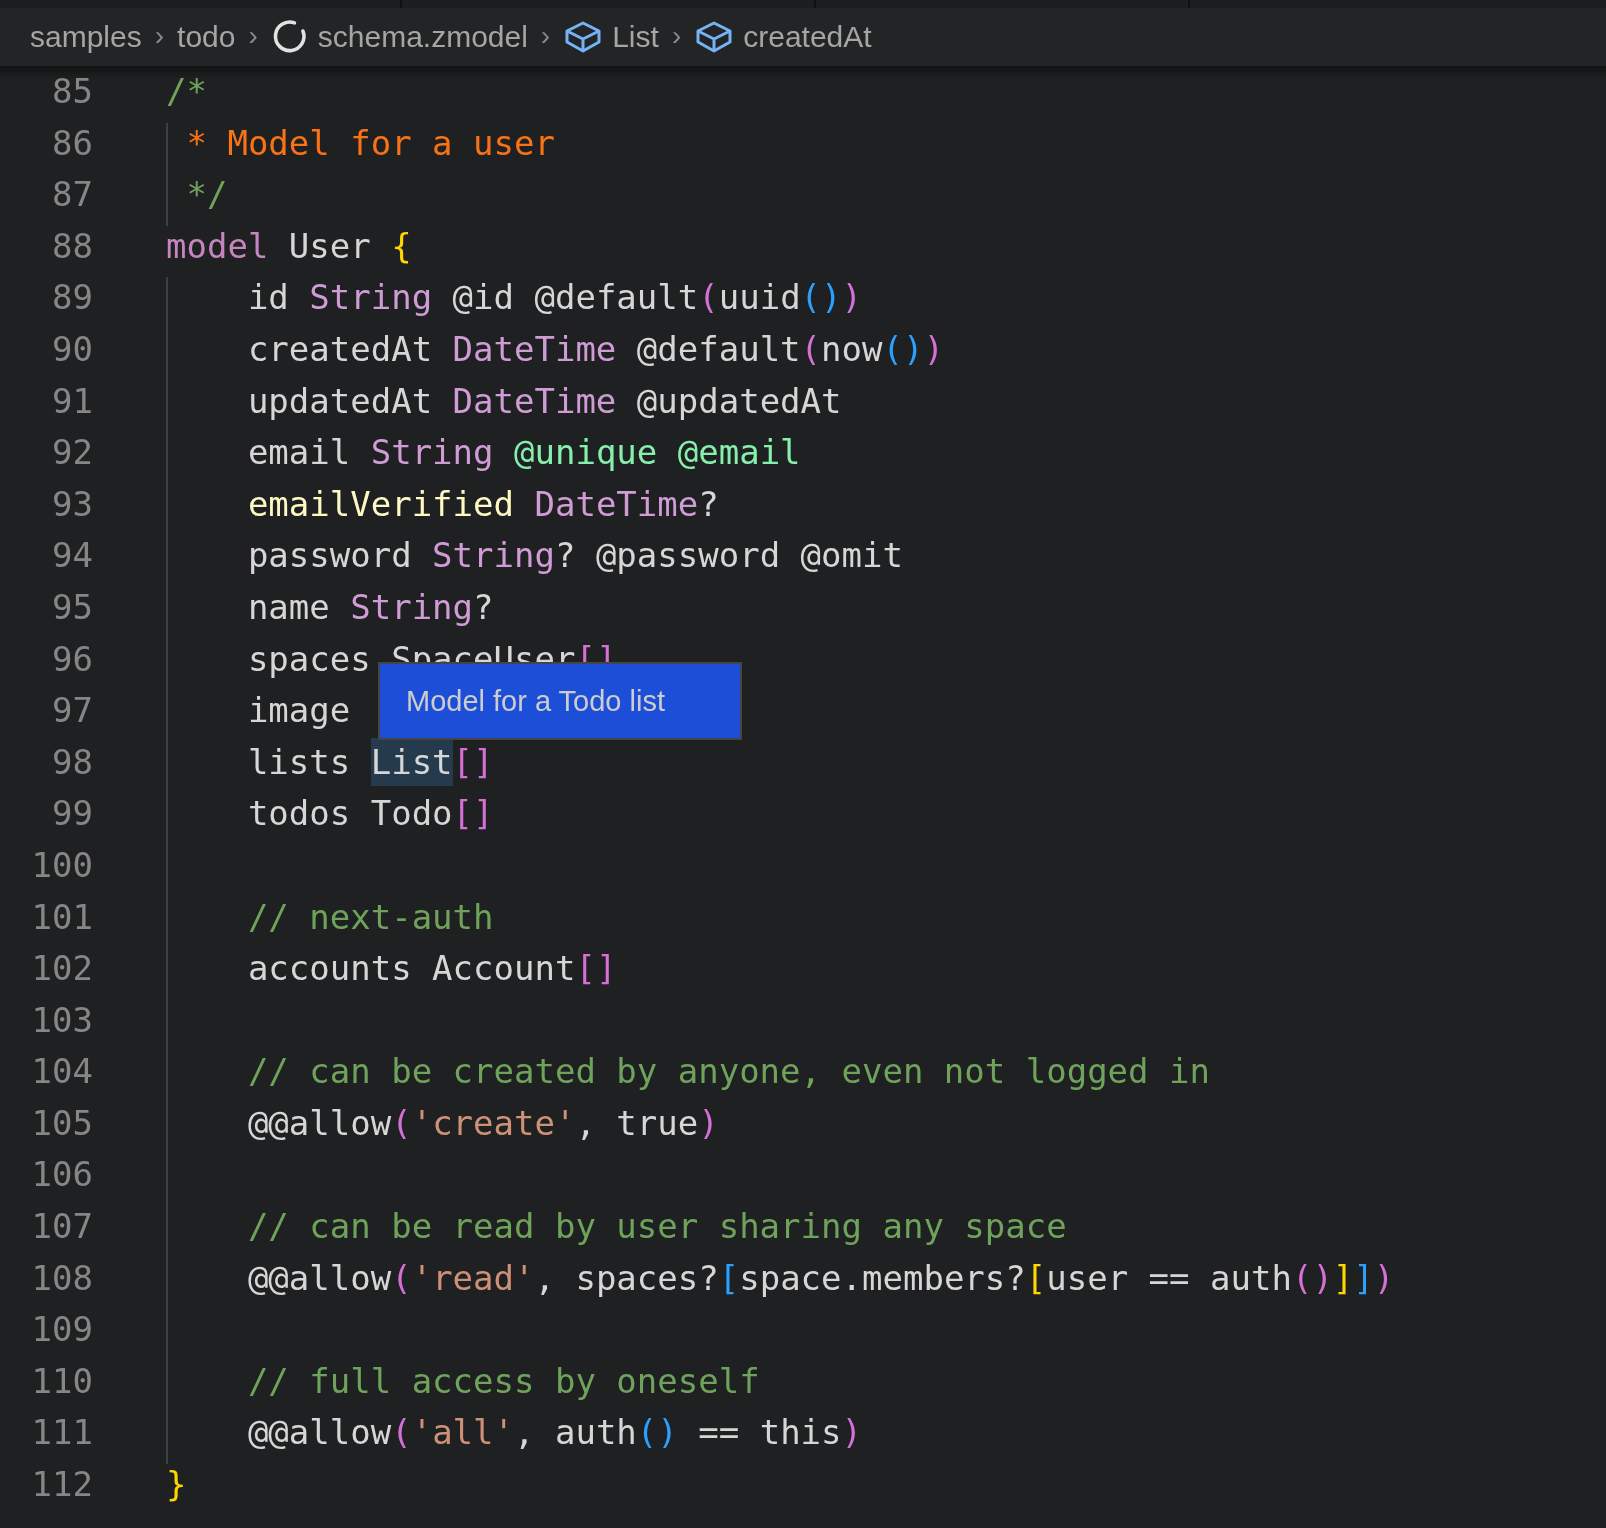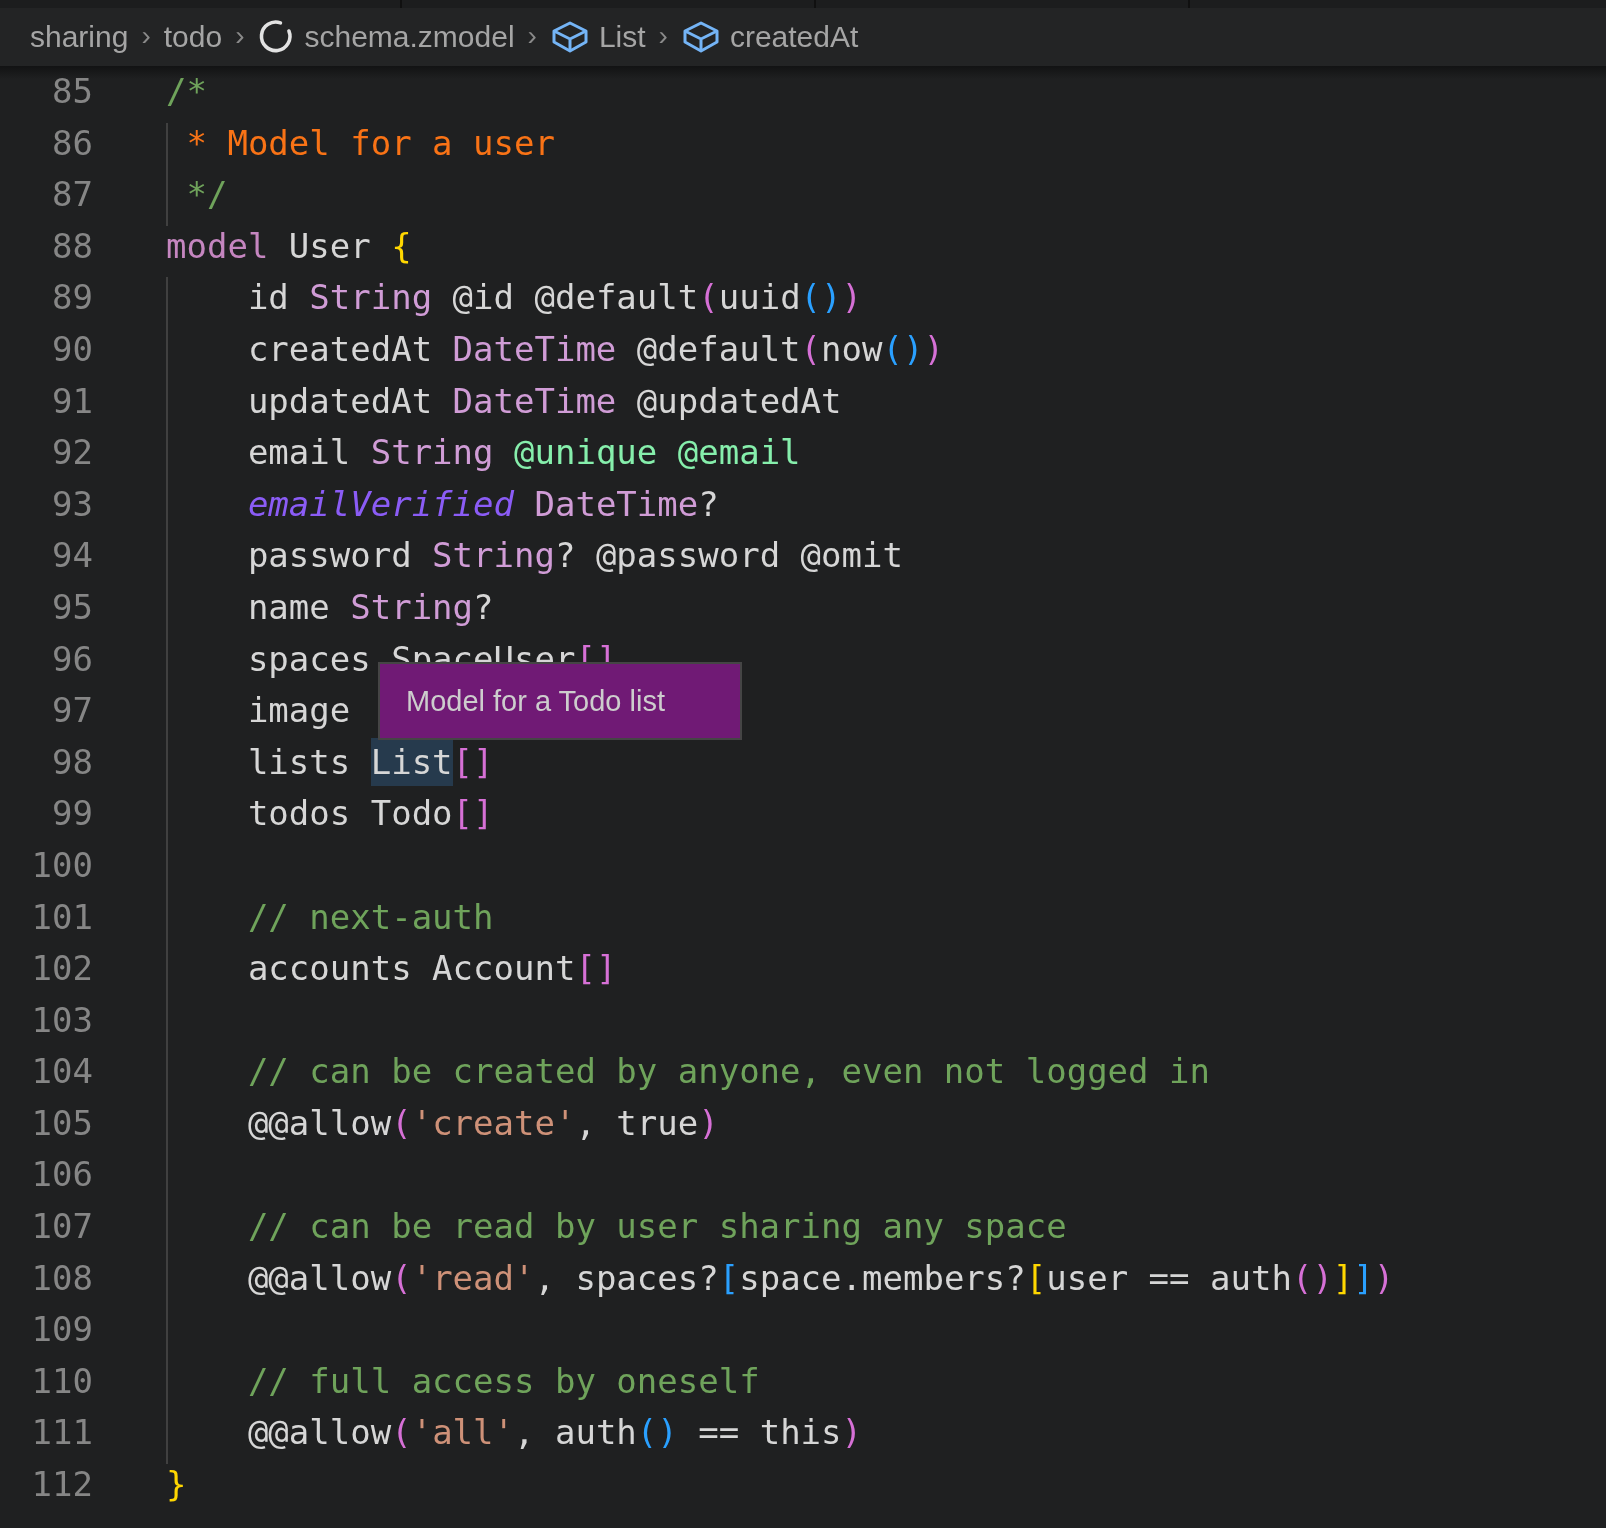--- a/index.html
+++ b/index.html
@@ -26,38 +26,38 @@
   .ln { width:93px; text-align:right; color:#868686; flex:none; }
   .lc { padding-left:73px; color:#d6d6d6; }
   .tok { white-space:pre; }
   .tok.hl { padding:4px 0; }
 
   .indent-guide { position:absolute; left:166px; width:2px; background:#404040; z-index:0; }
   .lc, .ln { position:relative; z-index:1; }
 
   
   .hover-tooltip { position:absolute; left:378px; top:662px; width:364px; height:78px;
-    background:#701a75; border:2px solid #454545; z-index:10;
+    background:#1d4ed8; border:2px solid #454545; z-index:10;
     display:flex; align-items:center; padding-left:26px;
     font-family:"Liberation Sans", sans-serif; font-size:29px; color:#cdcdcd; }
 
   svg { display:block; }
 </style>
 </head>
 <body>
 
 <div class="tab-strip" id="tabstrip">
     <div class="tab-divider" style="left: 400px;"></div>
     <div class="tab-divider" style="left: 814px;"></div>
     <div class="tab-divider" style="left: 1188px;"></div>
   </div>
 
 <div class="breadcrumb" id="breadcrumb">
     <span class="crumb">
-      <span>sharing</span>
+      <span>samples</span>
     </span>
     <span class="crumb-sep">›</span>
     <span class="crumb">
       <span>todo</span>
     </span>
     <span class="crumb-sep">›</span>
     <span class="crumb">
       <span class="bc-icon" style="color: rgb(226, 226, 226);">
   <svg width="38" height="38" viewBox="0 0 16 16" fill="none">
     <path d="M12.2 3.4 A6 6 0 1 0 14 8" stroke="currentColor" stroke-width="1.5" stroke-linecap="round" fill="none" transform="rotate(-25 8 8)"></path>
@@ -90,21 +90,21 @@
 
 <div class="editor" id="editor">
     <div class="line"><div class="ln">85</div><div class="lc"><span class="tok cm" style="color: rgb(111, 163, 91);">/*</span></div></div>
     <div class="line"><div class="ln">86</div><div class="lc"><span class="tok cm" style="color: #f97316;"> * Model for a user</span></div></div>
     <div class="line"><div class="ln">87</div><div class="lc"><span class="tok cm" style="color: rgb(111, 163, 91);"> */</span></div></div>
     <div class="line"><div class="ln">88</div><div class="lc"><span class="tok kw" style="color: rgb(197, 134, 192);">model</span><span class="tok fg" style="color: rgb(214, 214, 214);"> User </span><span class="tok b1" style="color: rgb(255, 215, 0);">{</span></div></div>
     <div class="line"><div class="ln">89</div><div class="lc"><span class="tok fg" style="color: rgb(214, 214, 214);">    id </span><span class="tok ty" style="color: rgb(208, 156, 214);">String</span><span class="tok fg" style="color: rgb(214, 214, 214);"> @id @default</span><span class="tok b2" style="color: rgb(214, 112, 214);">(</span><span class="tok fg" style="color: rgb(214, 214, 214);">uuid</span><span class="tok b3" style="color: rgb(42, 160, 255);">()</span><span class="tok b2" style="color: rgb(214, 112, 214);">)</span></div></div>
     <div class="line"><div class="ln">90</div><div class="lc"><span class="tok fg" style="color: rgb(214, 214, 214);">    createdAt </span><span class="tok ty" style="color: rgb(208, 156, 214);">DateTime</span><span class="tok fg" style="color: rgb(214, 214, 214);"> @default</span><span class="tok b2" style="color: rgb(214, 112, 214);">(</span><span class="tok fg" style="color: rgb(214, 214, 214);">now</span><span class="tok b3" style="color: rgb(42, 160, 255);">()</span><span class="tok b2" style="color: rgb(214, 112, 214);">)</span></div></div>
     <div class="line"><div class="ln">91</div><div class="lc"><span class="tok fg" style="color: rgb(214, 214, 214);">    updatedAt </span><span class="tok ty" style="color: rgb(208, 156, 214);">DateTime</span><span class="tok fg" style="color: rgb(214, 214, 214);"> @updatedAt</span></div></div>
     <div class="line"><div class="ln">92</div><div class="lc"><span class="tok fg" style="color: rgb(214, 214, 214);">    email </span><span class="tok ty" style="color: rgb(208, 156, 214);">String</span><span class="tok fg" style="color: #86efac;"> @unique @email</span></div></div>
-    <div class="line"><div class="ln">93</div><div class="lc"><span class="tok fg" style="color: #8b5cf6; font-style: italic;">    emailVerified </span><span class="tok ty" style="color: rgb(208, 156, 214);">DateTime</span><span class="tok fg" style="color: rgb(214, 214, 214);">?</span></div></div>
+    <div class="line"><div class="ln">93</div><div class="lc"><span class="tok fg" style="color: #fef9c3;">    emailVerified </span><span class="tok ty" style="color: rgb(208, 156, 214);">DateTime</span><span class="tok fg" style="color: rgb(214, 214, 214);">?</span></div></div>
     <div class="line"><div class="ln">94</div><div class="lc"><span class="tok fg" style="color: rgb(214, 214, 214);">    password </span><span class="tok ty" style="color: rgb(208, 156, 214);">String</span><span class="tok fg" style="color: rgb(214, 214, 214); margin-top: 22px;">? @password @omit</span></div></div>
     <div class="line"><div class="ln">95</div><div class="lc"><span class="tok fg" style="color: rgb(214, 214, 214);">    name </span><span class="tok ty" style="color: rgb(208, 156, 214);">String</span><span class="tok fg" style="color: rgb(214, 214, 214);">?</span></div></div>
     <div class="line"><div class="ln">96</div><div class="lc"><span class="tok fg" style="color: rgb(214, 214, 214);">    spaces SpaceUser</span><span class="tok b2" style="color: rgb(214, 112, 214);">[]</span></div></div>
     <div class="line"><div class="ln">97</div><div class="lc"><span class="tok fg" style="color: rgb(214, 214, 214);">    image</span></div></div>
     <div class="line"><div class="ln">98</div><div class="lc"><span class="tok fg" style="color: rgb(214, 214, 214);">    lists </span><span class="tok hl" style="color: rgb(214, 214, 214); background: rgb(38, 58, 77);">List</span><span class="tok b2" style="color: rgb(214, 112, 214);">[]</span></div></div>
     <div class="line"><div class="ln">99</div><div class="lc"><span class="tok fg" style="color: rgb(214, 214, 214);">    todos Todo</span><span class="tok b2" style="color: rgb(214, 112, 214);">[]</span></div></div>
     <div class="line"><div class="ln">100</div><div class="lc"></div></div>
     <div class="line"><div class="ln">101</div><div class="lc"><span class="tok cm" style="color: rgb(111, 163, 91);">    // next-auth</span></div></div>
     <div class="line"><div class="ln">102</div><div class="lc"><span class="tok fg" style="color: rgb(214, 214, 214);">    accounts Account</span><span class="tok b2" style="color: rgb(214, 112, 214);">[]</span></div></div>
     <div class="line"><div class="ln">103</div><div class="lc"></div></div>

